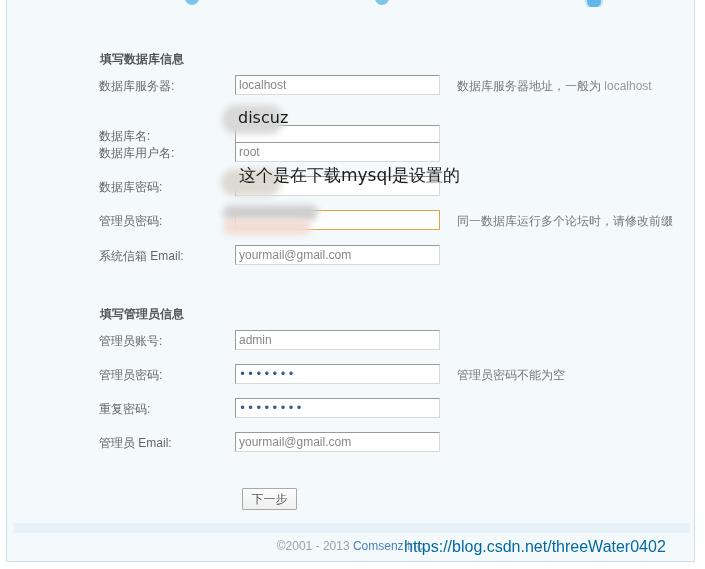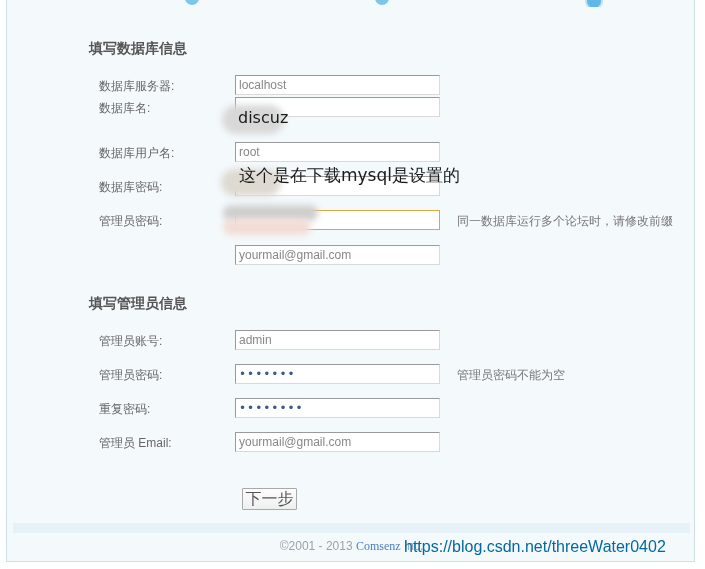--- a/index.html
+++ b/index.html
@@ -54,23 +54,23 @@
 
   
   .content {
     position: absolute;
     left: 0;
     top: 7px;
     width: 689px;
   }
 
   .section-title {
-    margin: 5px;
+    margin: 16px;
     padding: 0;
-    font-size: 14px;
+    font-size: 12px;
     font-weight: bold;
     color: #555;
     position: absolute;
     left: 77px;
     letter-spacing: 0px;
   }
   .section-title.sec-db    { top: 28px; }
   .section-title.sec-admin { top: 283px; }
 
   
@@ -131,21 +131,21 @@
 
   
   .submit-area {
     position: absolute;
     left: 235px;
     top: 481px;
   }
   .next-btn {
     width: 55px;
     height: 22px;
-    font-size: 16px;
+    font-size: 12px;
     font-family: "Liberation Sans", "DejaVu Sans", sans-serif;
     color: #555;
     background: linear-gradient(to bottom, #fdfdfd 0%, #efefef 100%);
     border: 1px solid #a9a9a9;
     border-radius: 1px;
     cursor: pointer;
     padding: 0;
     line-height: 20px;
   }
 
@@ -163,21 +163,20 @@
     left: 0;
     top: 532px;
     width: 689px;
     text-align: center;
     font-size: 12px;
     color: #9aa3aa;
   }
   .footer a {
     color: #4a7fc1;
     text-decoration: none;
-    font-family: Liberation Serif, serif;
   }
 
   
   .watermark {
     position: absolute;
     left: 404px;
     top: 538px;
     font-size: 16px;
     color: #0369a1;
     white-space: nowrap;
@@ -244,23 +243,24 @@
 
   <div class="content">
 
     <h3 class="section-title sec-db">填写数据库信息</h3>
 
     <div class="form-row" style="top:68px">
       <div class="row-label">数据库服务器:</div>
       <div class="row-field">
         <input class="txt-input" type="text" value="localhost" style="">
       </div>
-    </div>
-
-    <div class="form-row" style="top:90px">
+      <div class="row-hint"><span>数据库服务器地址，一般为 </span><span class="hint-em">localhost</span></div>
+    </div>
+
+    <div class="form-row" style="top:118px">
       <div class="row-label">数据库名:</div>
       <div class="row-field">
         <input class="txt-input" type="text" value="" style="">
       </div>
     </div>
 
     <div class="form-row" style="top:135px">
       <div class="row-label">数据库用户名:</div>
       <div class="row-field">
         <input class="txt-input" type="text" value="root" style="">
@@ -276,20 +276,21 @@
 
     <div class="form-row" style="top:203px">
       <div class="row-label">管理员密码:</div>
       <div class="row-field">
         <input class="txt-input focused" type="text" value="" style="">
       </div>
       <div class="row-hint">同一数据库运行多个论坛时，请修改前缀</div>
     </div>
 
     <div class="form-row" style="top:238px">
+      <div class="row-label">系统信箱 Email:</div>
       <div class="row-field">
         <input class="txt-input" type="text" value="yourmail@gmail.com" style="">
       </div>
     </div>
 
     <h3 class="section-title sec-admin">填写管理员信息</h3>
 
     <div class="form-row" style="top:323px">
       <div class="row-label">管理员账号:</div>
       <div class="row-field">

